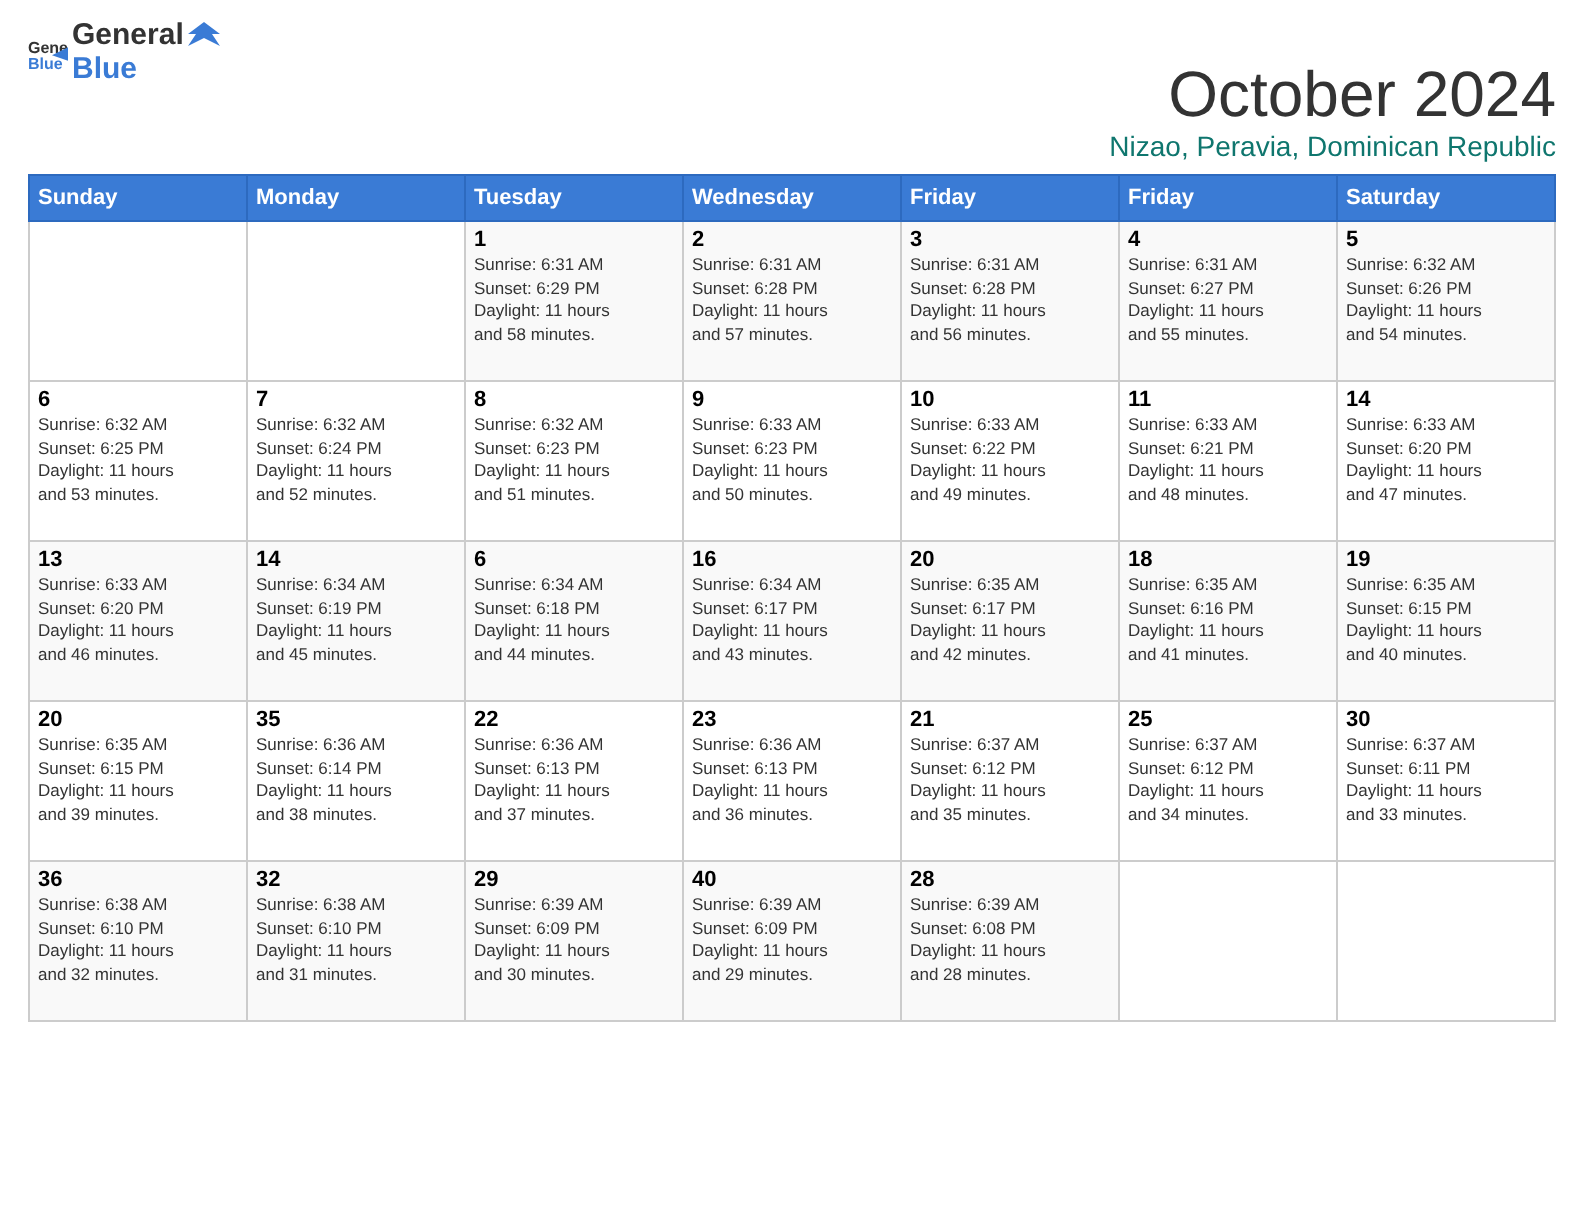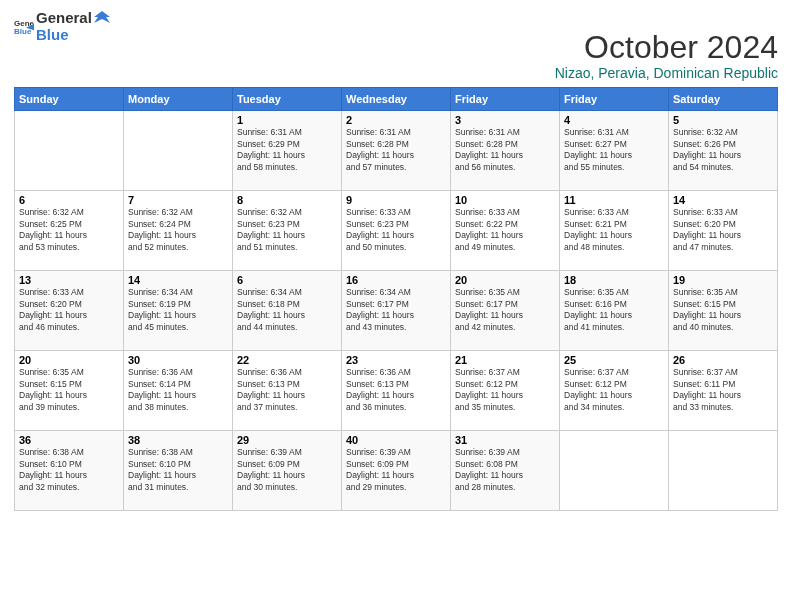--- a/index.html
+++ b/index.html
@@ -278,21 +278,21 @@
         </tr>
         <tr>
           <td>
             <span class="day-number">20</span>
             <div class="day-info" style="white-space: pre-line;">Sunrise: 6:35 AM
 Sunset: 6:15 PM
 Daylight: 11 hours
 and 39 minutes.</div>
           </td>
           <td>
-            <span class="day-number">30</span>
+            <span class="day-number">35</span>
             <div class="day-info" style="white-space: pre-line;">Sunrise: 6:36 AM
 Sunset: 6:14 PM
 Daylight: 11 hours
 and 38 minutes.</div>
           </td>
           <td>
             <span class="day-number">22</span>
             <div class="day-info" style="white-space: pre-line;">Sunrise: 6:36 AM
 Sunset: 6:13 PM
 Daylight: 11 hours
@@ -313,58 +313,58 @@
 and 35 minutes.</div>
           </td>
           <td>
             <span class="day-number">25</span>
             <div class="day-info" style="white-space: pre-line;">Sunrise: 6:37 AM
 Sunset: 6:12 PM
 Daylight: 11 hours
 and 34 minutes.</div>
           </td>
           <td>
-            <span class="day-number">26</span>
+            <span class="day-number">30</span>
             <div class="day-info" style="white-space: pre-line;">Sunrise: 6:37 AM
 Sunset: 6:11 PM
 Daylight: 11 hours
 and 33 minutes.</div>
           </td>
         </tr>
         <tr>
           <td>
             <span class="day-number">36</span>
             <div class="day-info" style="white-space: pre-line;">Sunrise: 6:38 AM
 Sunset: 6:10 PM
 Daylight: 11 hours
 and 32 minutes.</div>
           </td>
           <td>
-            <span class="day-number">38</span>
+            <span class="day-number">32</span>
             <div class="day-info" style="white-space: pre-line;">Sunrise: 6:38 AM
 Sunset: 6:10 PM
 Daylight: 11 hours
 and 31 minutes.</div>
           </td>
           <td>
             <span class="day-number">29</span>
             <div class="day-info" style="white-space: pre-line;">Sunrise: 6:39 AM
 Sunset: 6:09 PM
 Daylight: 11 hours
 and 30 minutes.</div>
           </td>
           <td>
             <span class="day-number">40</span>
             <div class="day-info" style="white-space: pre-line;">Sunrise: 6:39 AM
 Sunset: 6:09 PM
 Daylight: 11 hours
 and 29 minutes.</div>
           </td>
           <td>
-            <span class="day-number">31</span>
+            <span class="day-number">28</span>
             <div class="day-info" style="white-space: pre-line;">Sunrise: 6:39 AM
 Sunset: 6:08 PM
 Daylight: 11 hours
 and 28 minutes.</div>
           </td>
           <td class="empty-cell"></td>
           <td class="empty-cell"></td>
         </tr>
       </tbody>
   </table>

